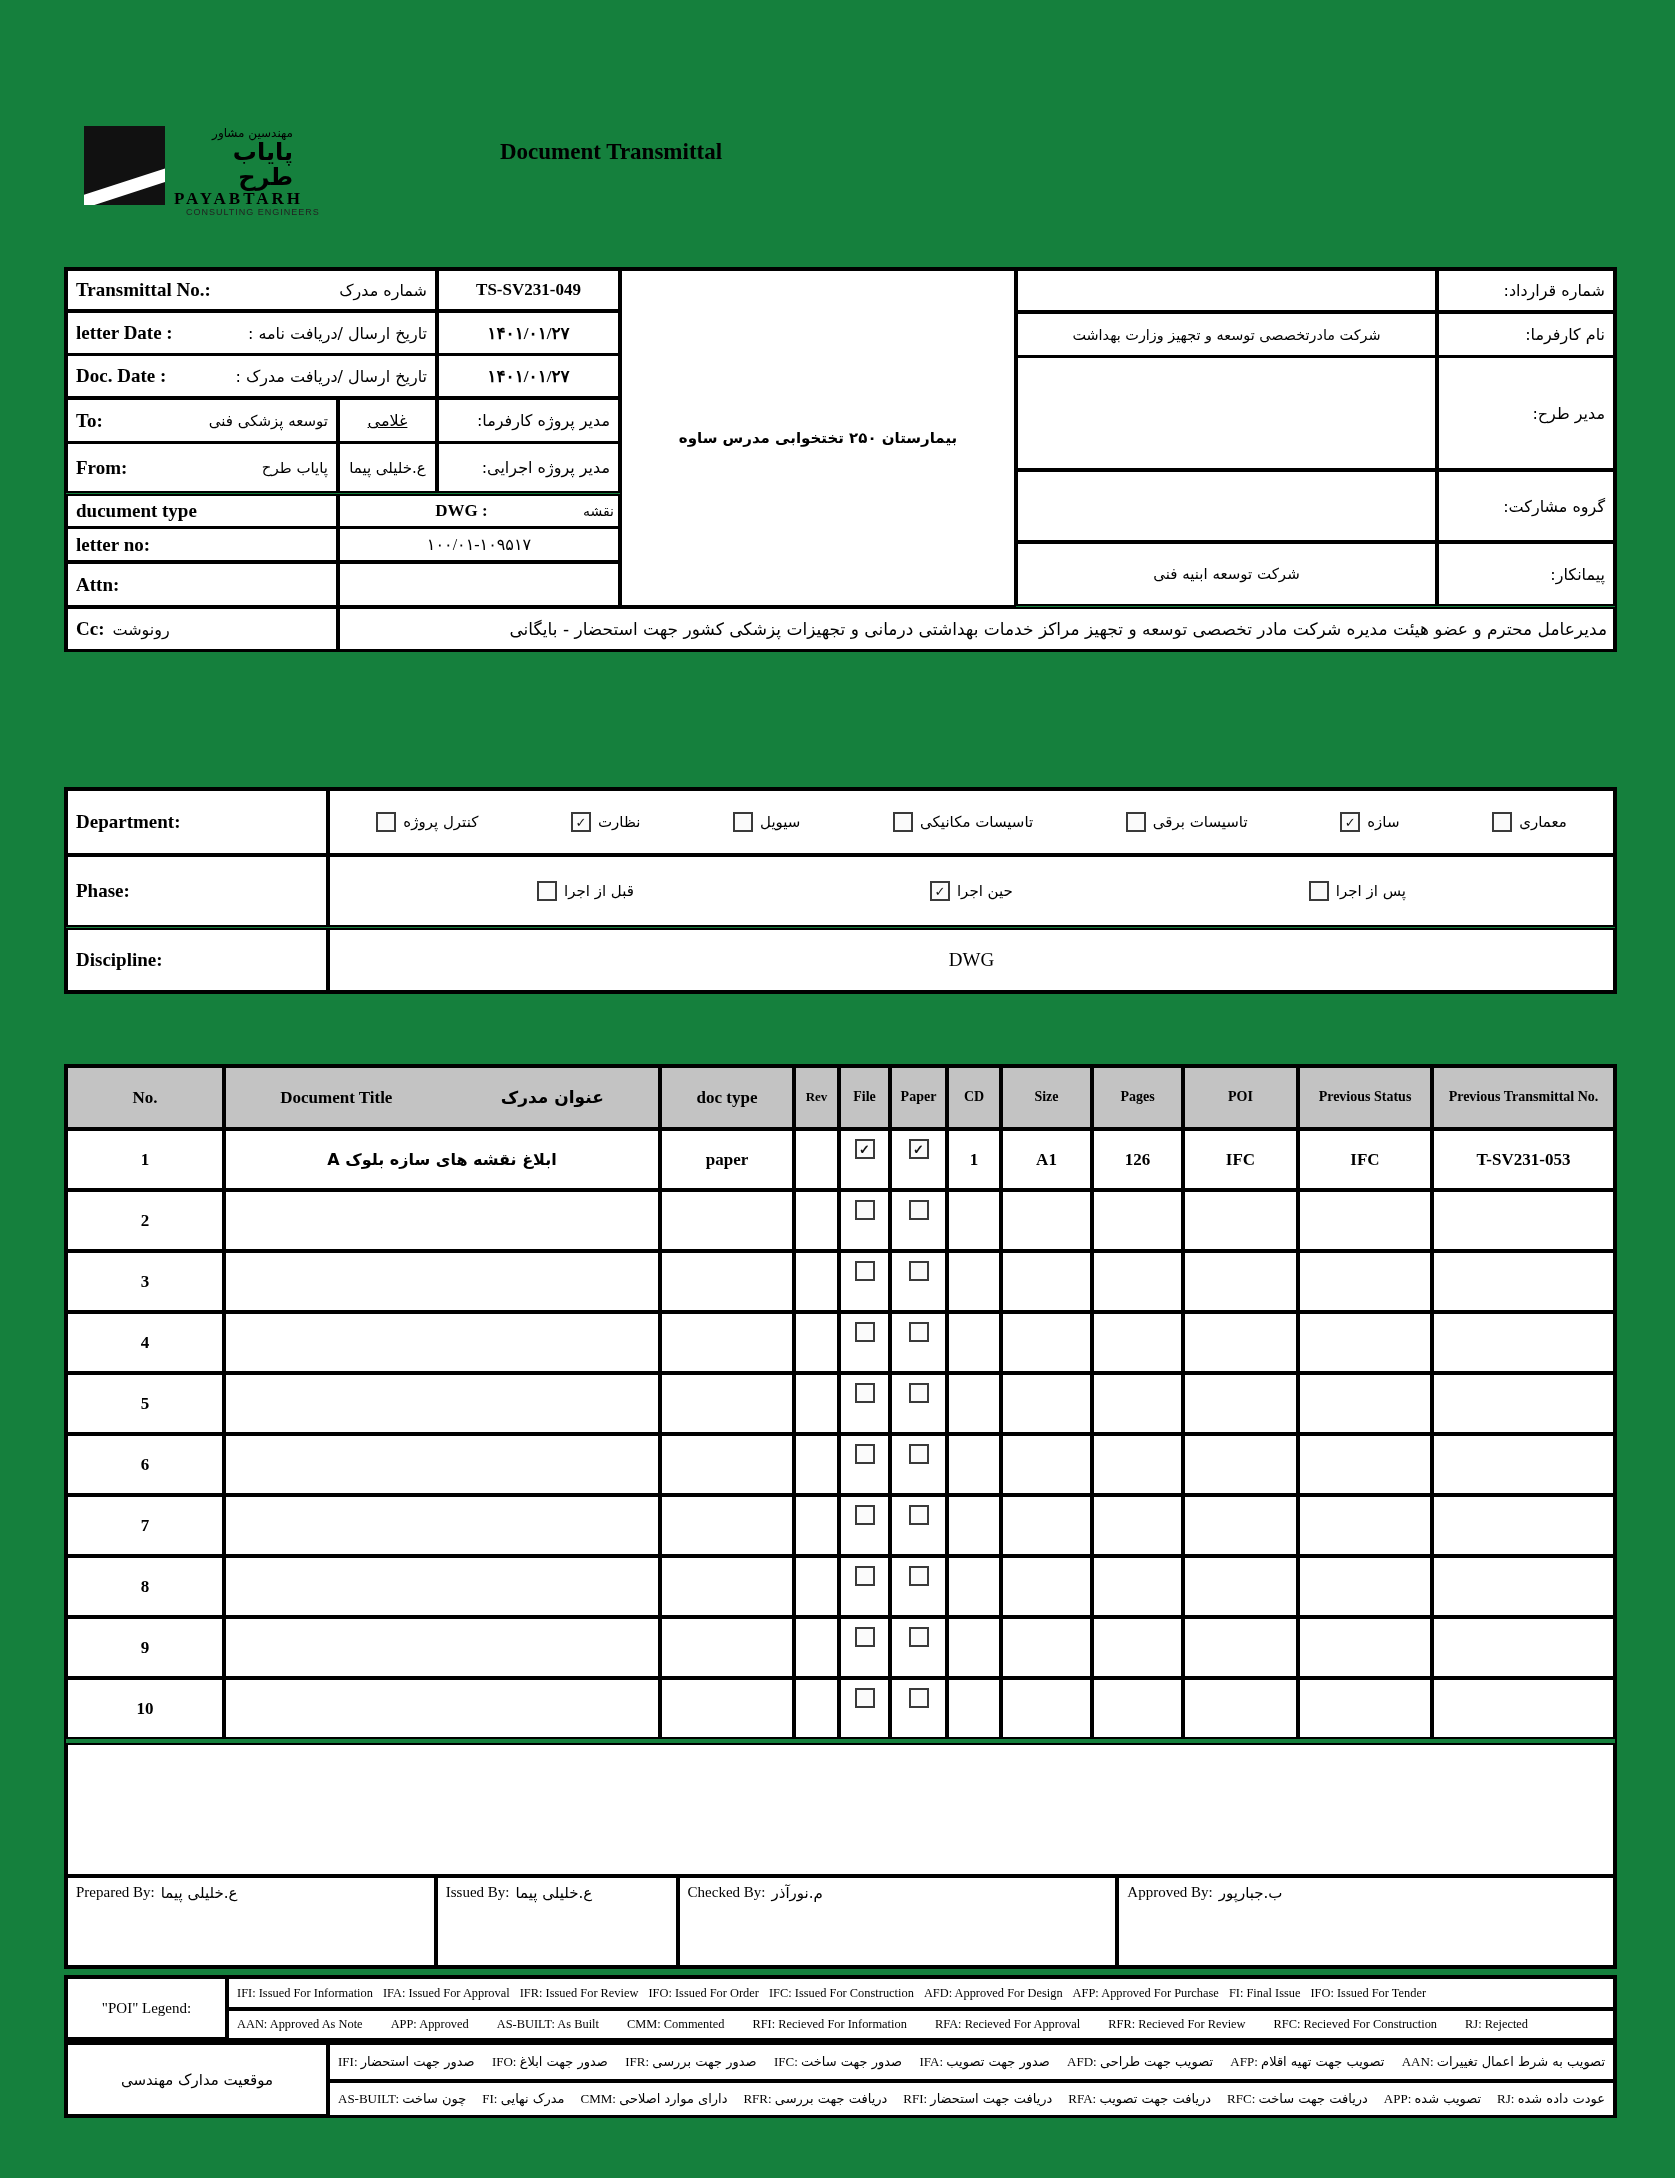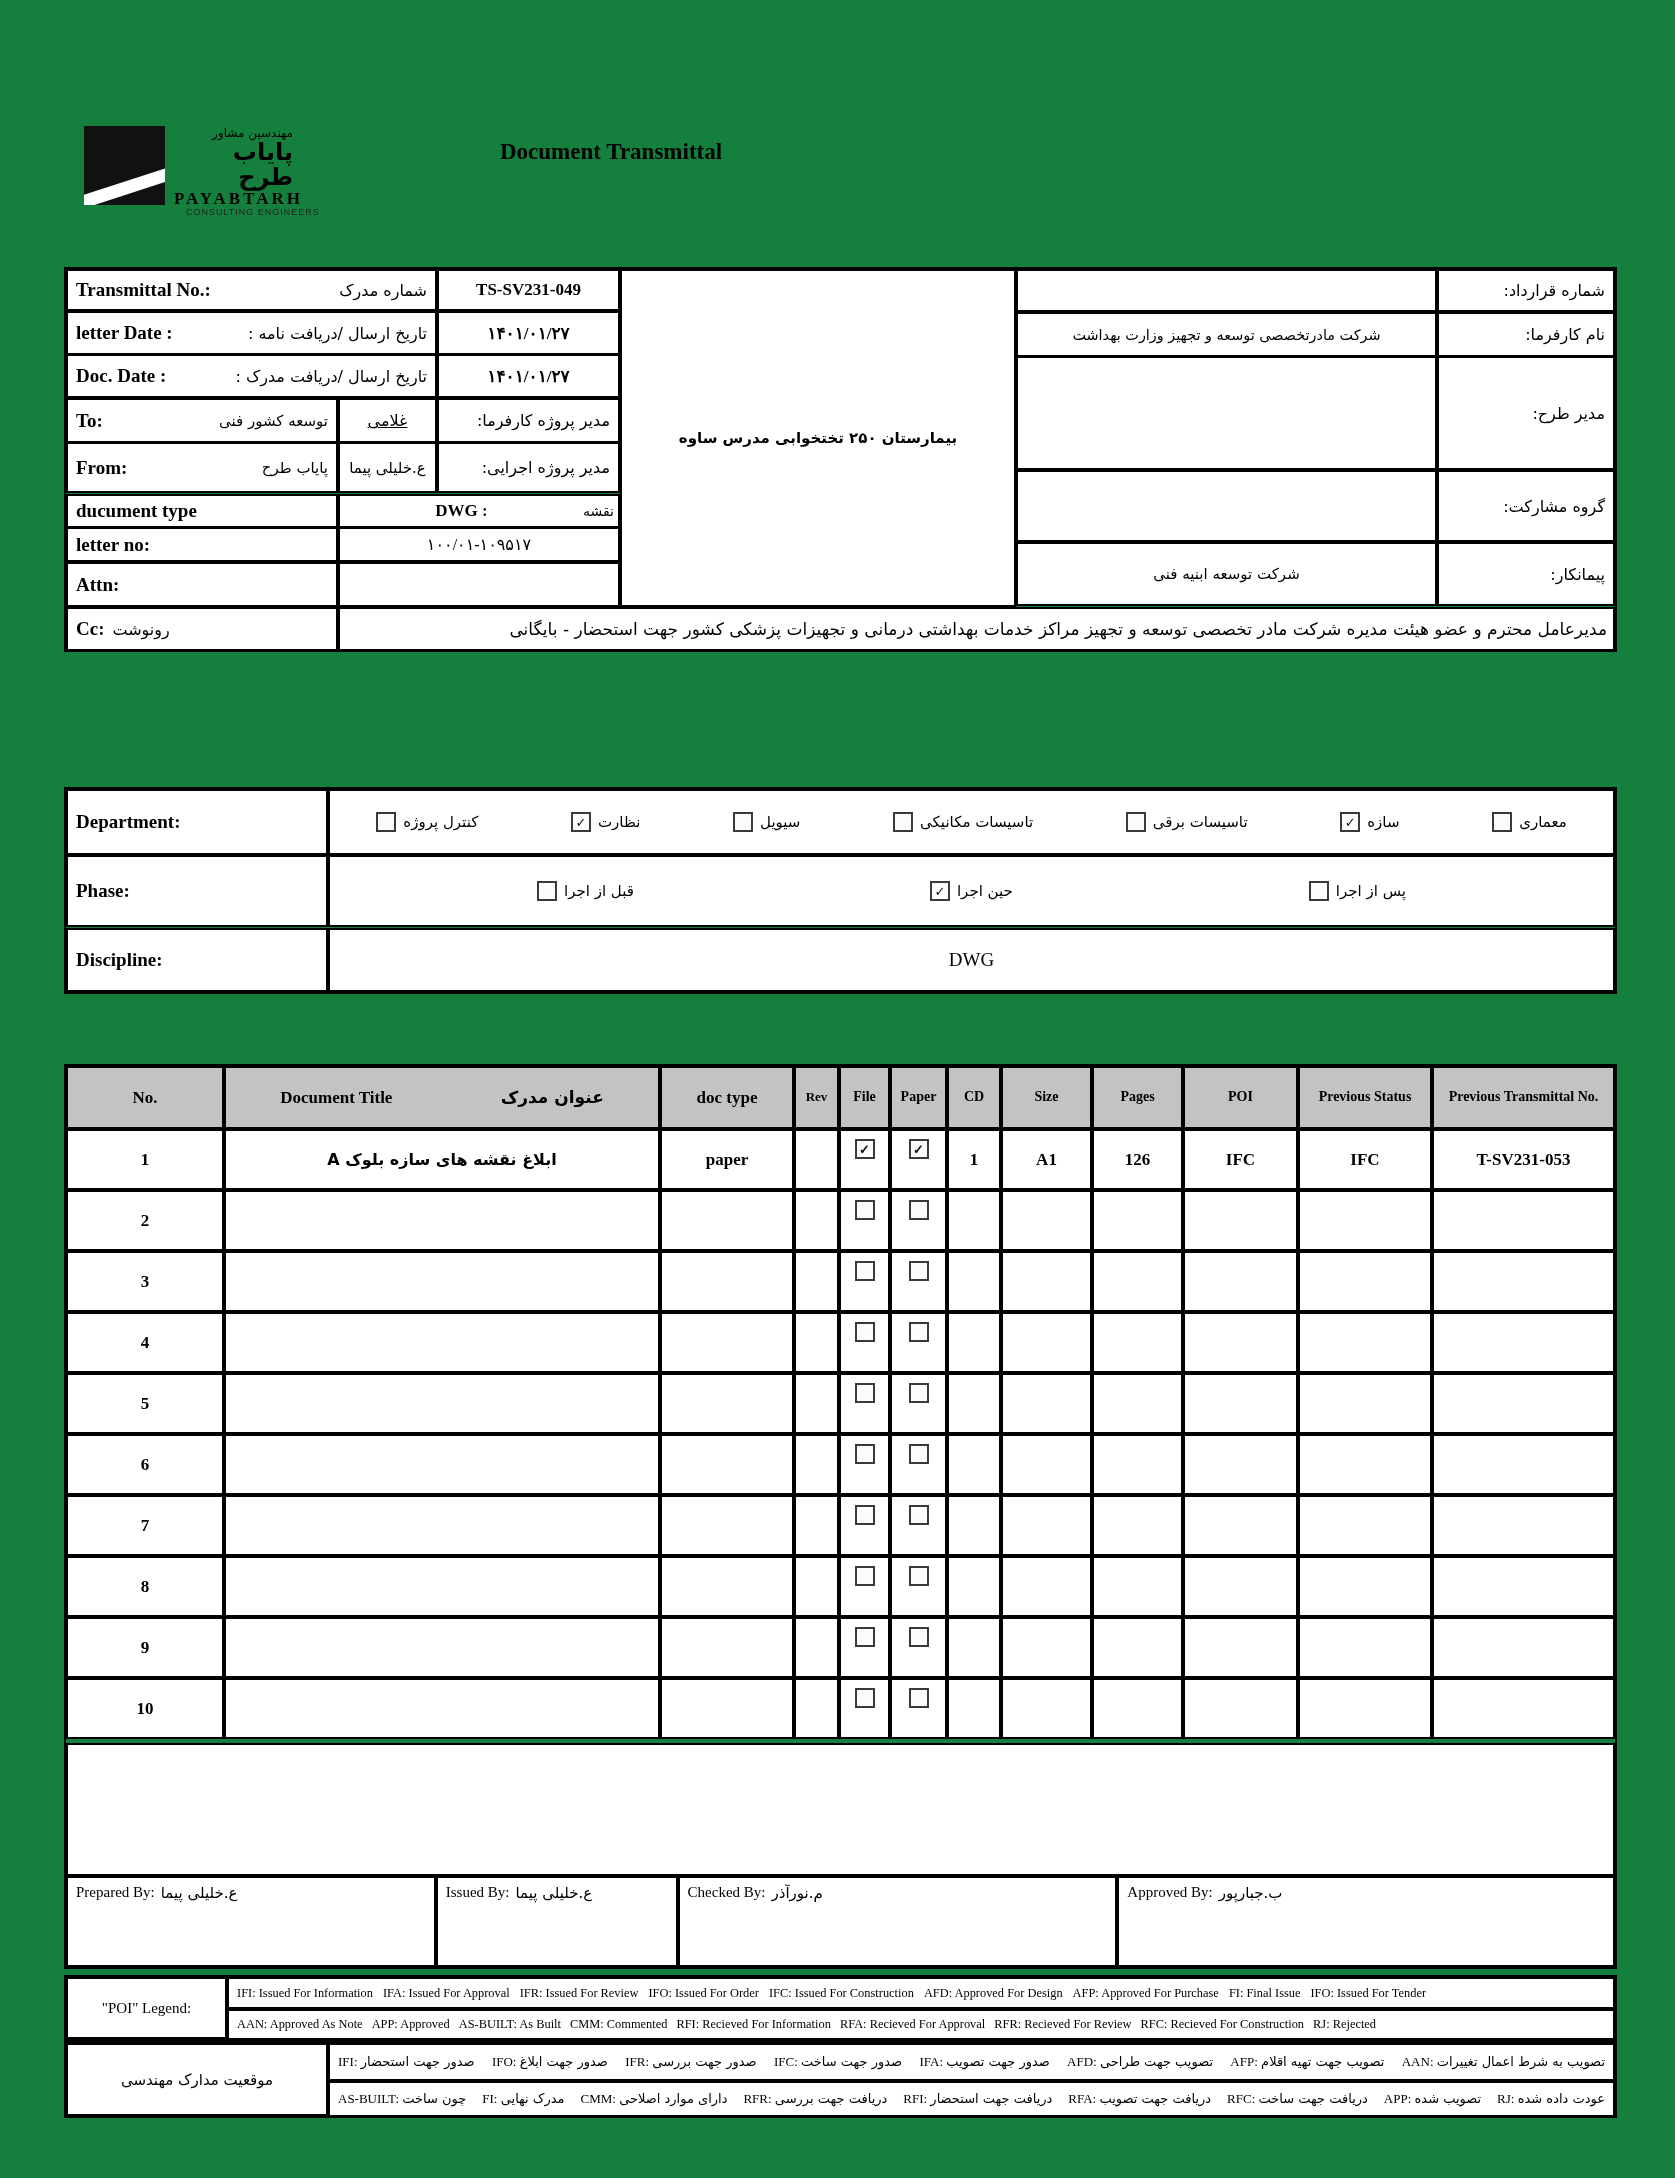--- a/index.html
+++ b/index.html
@@ -78,21 +78,21 @@
     <div class="cell val" style="left:371px;top:42px;width:183px;height:44px;">۱۴۰۱/۰۱/۲۷</div>
 
     <div class="cell sb pad" style="left:0;top:85px;width:371px;height:44px;">
       <span class="en-lab">Doc. Date :</span>
       <span class="fa fa16">تاریخ ارسال /دریافت مدرک  :</span>
     </div>
     <div class="cell val" style="left:371px;top:85px;width:183px;height:44px;">۱۴۰۱/۰۱/۲۷</div>
 
     <div class="cell sb pad" style="left:0;top:129px;width:272px;height:45px;text-align:right;">
       <span class="en-lab">To:</span>
-      <span class="fa fa15">توسعه کشور فنی</span>
+      <span class="fa fa15">توسعه پزشکی فنی</span>
     </div>
     <div class="cell ctr" style="left:272px;top:129px;width:99px;height:45px;text-decoration:underline;">
       <span class="fa fa16">غلامی</span>
     </div>
     <div class="cell rt pad" style="left:371px;top:129px;width:183px;height:45px;">
       <span class="fa fa16">مدیر پروژه کارفرما:</span>
     </div>
 
     <div class="cell sb pad" style="left:0;top:173px;width:272px;height:51px;">
       <span class="en-lab">From:</span>
@@ -467,21 +467,21 @@
         <span class="leg-item">IFI: Issued For Information</span>
         <span class="leg-item">IFA: Issued For Approval</span>
         <span class="leg-item">IFR: Issued For Review</span>
         <span class="leg-item">IFO: Issued For Order</span>
         <span class="leg-item">IFC: Issued For Construction</span>
         <span class="leg-item">AFD: Approved For Design</span>
         <span class="leg-item">AFP: Approved For Purchase</span>
         <span class="leg-item">FI: Final Issue</span>
         <span class="leg-item">IFO: Issued For Tender</span>
       </div>
-    <div class="legend-line" id="poi-line2" style="position:absolute;left:161px;top:32px;width:1388px;height:31px;font-size:12.4px;gap:9px;">
+    <div class="legend-line" id="poi-line2" style="position:absolute;left:161px;top:32px;width:1388px;height:31px;font-size:12.4px;gap:28px;">
         <span class="leg-item">AAN: Approved As Note</span>
         <span class="leg-item">APP: Approved</span>
         <span class="leg-item">AS-BUILT: As Built</span>
         <span class="leg-item">CMM: Commented</span>
         <span class="leg-item">RFI: Recieved For Information</span>
         <span class="leg-item">RFA: Recieved For Approval</span>
         <span class="leg-item">RFR: Recieved For Review</span>
         <span class="leg-item">RFC: Recieved For Construction</span>
         <span class="leg-item">RJ: Rejected</span>
       </div>

